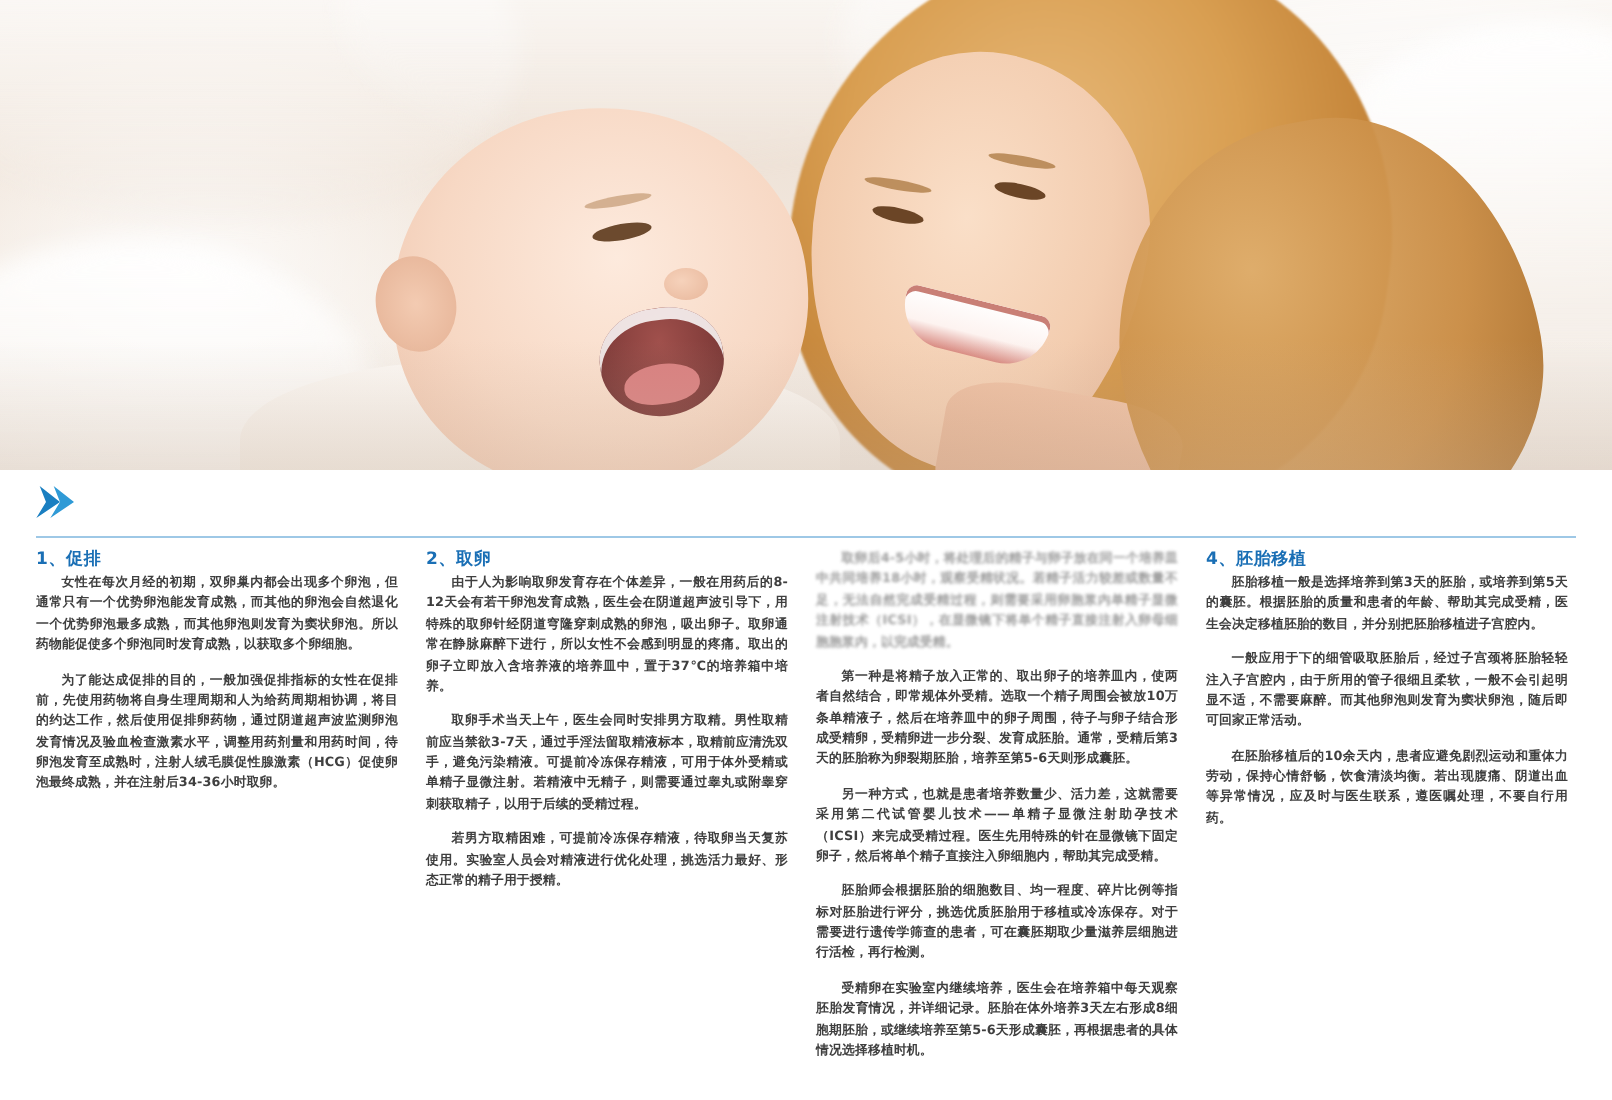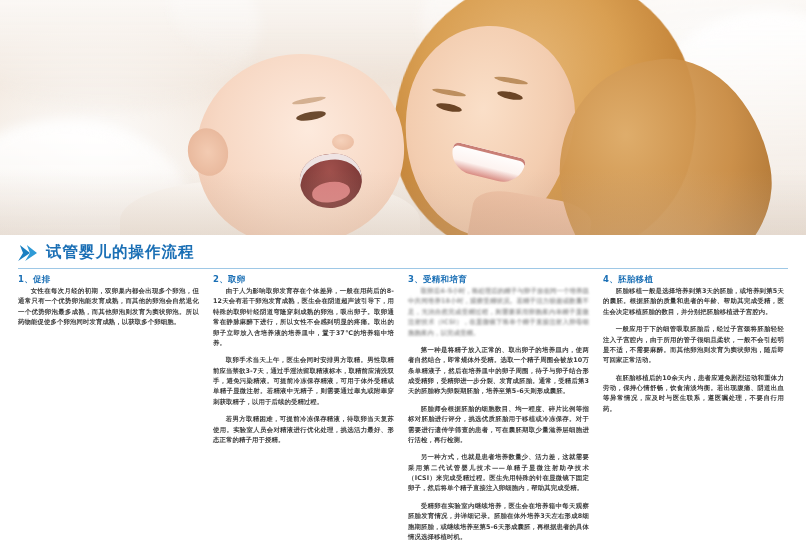--- a/index.html
+++ b/index.html
@@ -293,44 +293,43 @@
     </div>
   </div>
 
   <div class="heading">
     <span class="chev">
       <svg width="20" height="18" viewBox="0 0 20 18" aria-hidden="true">
         <path d="M1 1 L12 9 L1 17 L5 9 Z" fill="#1a7fc1"></path>
         <path d="M8 1 L19 9 L8 17 L12 9 Z" fill="#2f9ad6"></path>
       </svg>
     </span>
-    <span class="heading-title">试管婴儿的操作流程</span>
   </div>
   <div class="rule"></div>
 
   <div class="columns">
 
     <div class="col">
       <div class="col-head">1、促排</div>
       <p class="para indent">女性在每次月经的初期，双卵巢内都会出现多个卵泡，但通常只有一个优势卵泡能发育成熟，而其他的卵泡会自然退化一个优势卵泡最多成熟，而其他卵泡则发育为窦状卵泡。所以药物能促使多个卵泡同时发育成熟，以获取多个卵细胞。</p>
+      <p class="para indent">为了能达成促排的目的，一般加强促排指标的女性在促排前，先使用药物将自身生理周期和人为给药周期相协调，将目的约达工作，然后使用促排卵药物，通过阴道超声波监测卵泡发育情况及验血检查激素水平，调整用药剂量和用药时间，待卵泡发育至成熟时，注射人绒毛膜促性腺激素（HCG）促使卵泡最终成熟，并在注射后34-36小时取卵。</p>
     </div>
 
     <div class="col">
       <div class="col-head">2、取卵</div>
       <p class="para indent">由于人为影响取卵发育存在个体差异，一般在用药后的8-12天会有若干卵泡发育成熟，医生会在阴道超声波引导下，用特殊的取卵针经阴道穹隆穿刺成熟的卵泡，吸出卵子。取卵通常在静脉麻醉下进行，所以女性不会感到明显的疼痛。取出的卵子立即放入含培养液的培养皿中，置于37℃的培养箱中培养。</p>
       <p class="para indent">取卵手术当天上午，医生会同时安排男方取精。男性取精前应当禁欲3-7天，通过手淫法留取精液标本，取精前应清洗双手，避免污染精液。可提前冷冻保存精液，可用于体外受精或单精子显微注射。若精液中无精子，则需要通过睾丸或附睾穿刺获取精子，以用于后续的受精过程。</p>
       <p class="para indent">若男方取精困难，可提前冷冻保存精液，待取卵当天复苏使用。实验室人员会对精液进行优化处理，挑选活力最好、形态正常的精子用于授精。</p>
     </div>
 
     <div class="col">
-      <div class="col-head">3、受精和培育</div>
       <p class="para indent blurred">取卵后4-5小时，将处理后的精子与卵子放在同一个培养皿中共同培养18小时，观察受精状况。若精子活力较差或数量不足，无法自然完成受精过程，则需要采用卵胞浆内单精子显微注射技术（ICSI），在显微镜下将单个精子直接注射入卵母细胞胞浆内，以完成受精。</p>
       <p class="para indent">第一种是将精子放入正常的、取出卵子的培养皿内，使两者自然结合，即常规体外受精。选取一个精子周围会被放10万条单精液子，然后在培养皿中的卵子周围，待子与卵子结合形成受精卵，受精卵进一步分裂、发育成胚胎。通常，受精后第3天的胚胎称为卵裂期胚胎，培养至第5-6天则形成囊胚。</p>
+      <p class="para indent">另一种方式，也就是患者培养数量少、活力差，这就需要采用第二代试管婴儿技术——单精子显微注射助孕技术（ICSI）来完成受精过程。医生先用特殊的针在显微镜下固定卵子，然后将单个精子直接注入卵细胞内，帮助其完成受精。</p>
       <p class="para indent">胚胎师会根据胚胎的细胞数目、均一程度、碎片比例等指标对胚胎进行评分，挑选优质胚胎用于移植或冷冻保存。对于需要进行遗传学筛查的患者，可在囊胚期取少量滋养层细胞进行活检，再行检测。</p>
-      <p class="para indent">另一种方式，也就是患者培养数量少、活力差，这就需要采用第二代试管婴儿技术——单精子显微注射助孕技术（ICSI）来完成受精过程。医生先用特殊的针在显微镜下固定卵子，然后将单个精子直接注入卵细胞内，帮助其完成受精。</p>
       <p class="para indent">受精卵在实验室内继续培养，医生会在培养箱中每天观察胚胎发育情况，并详细记录。胚胎在体外培养3天左右形成8细胞期胚胎，或继续培养至第5-6天形成囊胚，再根据患者的具体情况选择移植时机。</p>
     </div>
 
     <div class="col">
       <div class="col-head">4、胚胎移植</div>
       <p class="para indent">胚胎移植一般是选择培养到第3天的胚胎，或培养到第5天的囊胚。根据胚胎的质量和患者的年龄、帮助其完成受精，医生会决定移植胚胎的数目，并分别把胚胎移植进子宫腔内。</p>
       <p class="para indent">一般应用于下的细管吸取胚胎后，经过子宫颈将胚胎轻轻注入子宫腔内，由于所用的管子很细且柔软，一般不会引起明显不适，不需要麻醉。而其他卵泡则发育为窦状卵泡，随后即可回家正常活动。</p>
       <p class="para indent">在胚胎移植后的10余天内，患者应避免剧烈运动和重体力劳动，保持心情舒畅，饮食清淡均衡。若出现腹痛、阴道出血等异常情况，应及时与医生联系，遵医嘱处理，不要自行用药。</p>
     </div>
 

